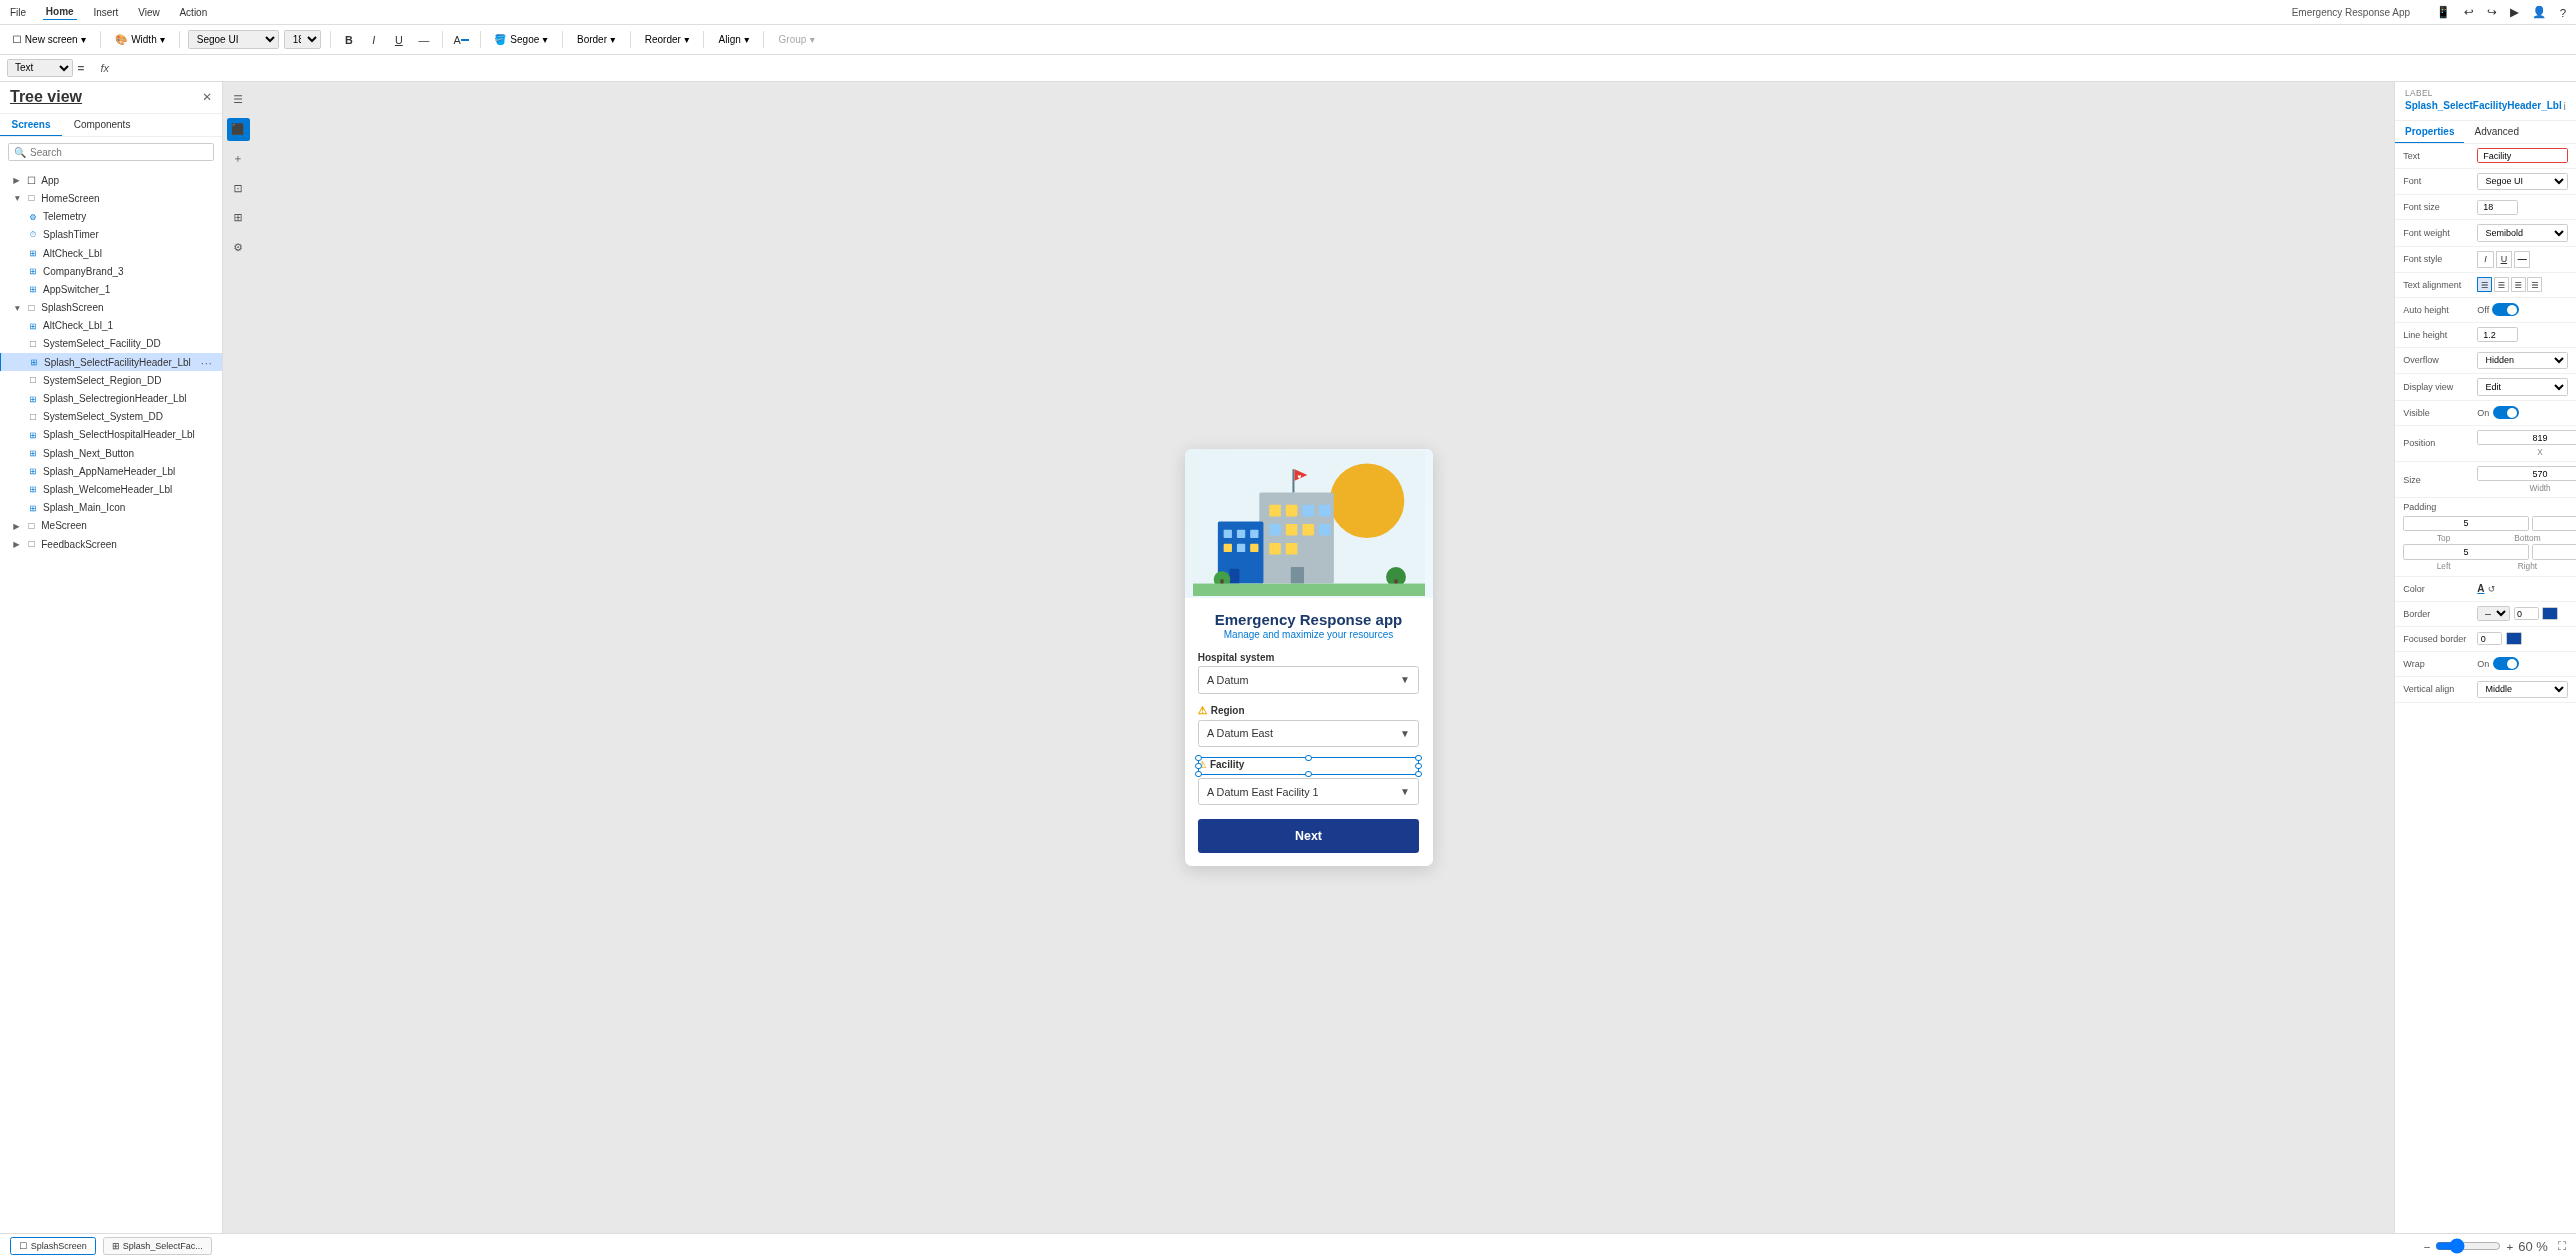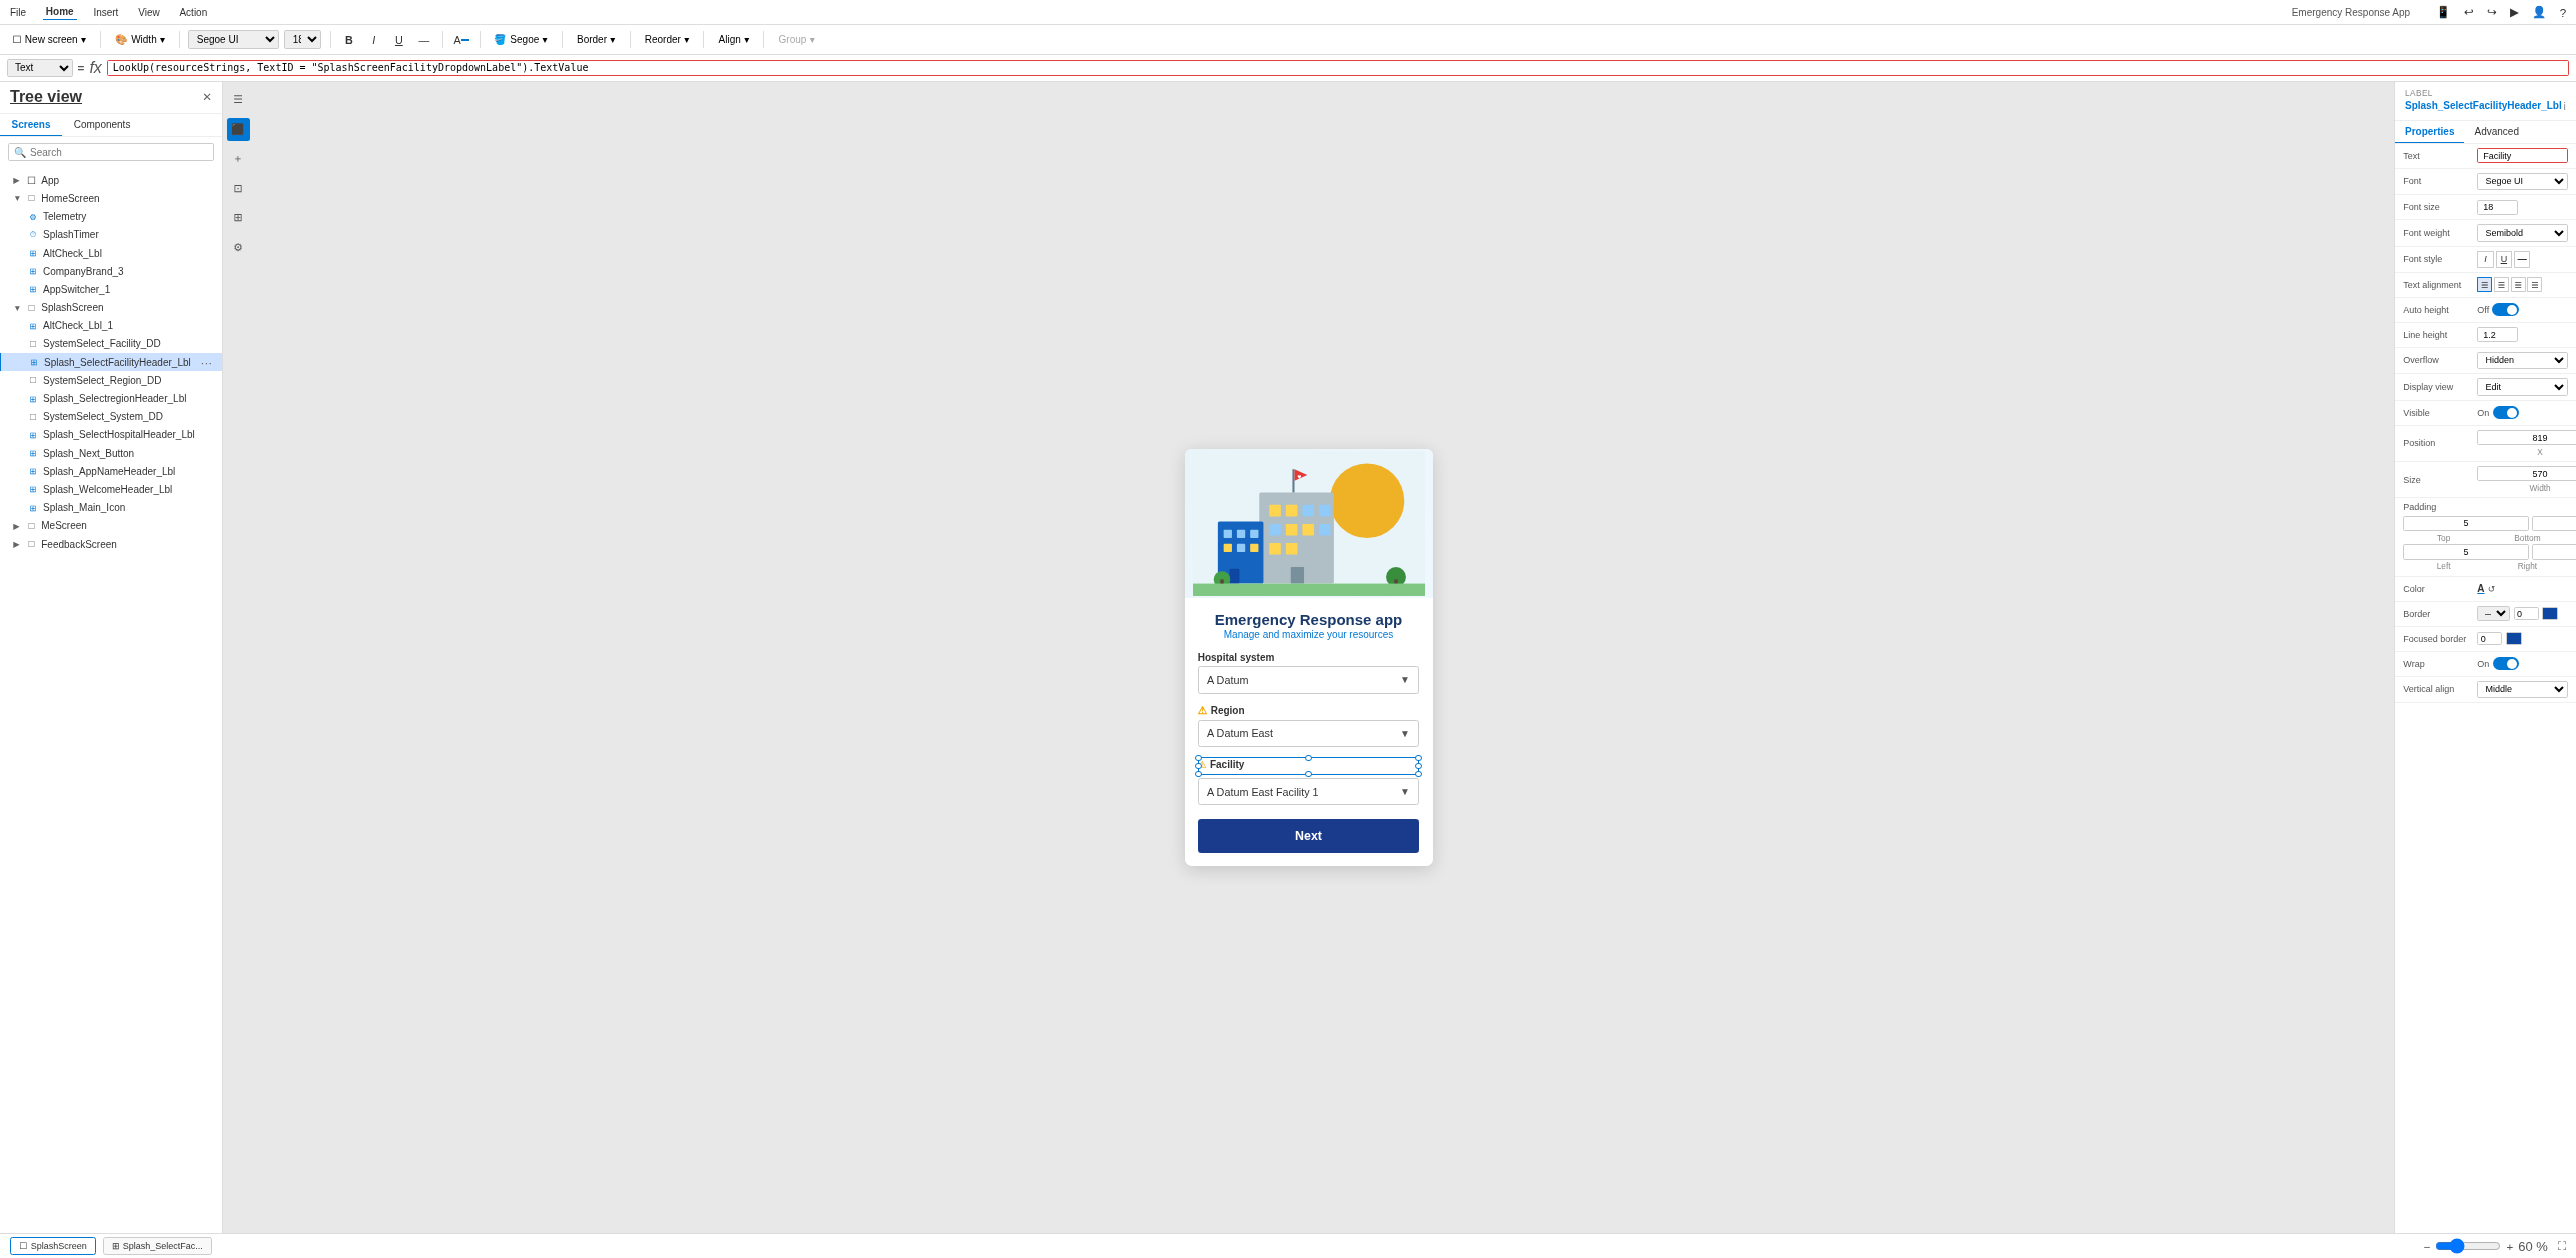--- a/index.html
+++ b/index.html
@@ -42,21 +42,21 @@
     
     .formula-bar {
       display: flex; align-items: center; height: 26.5px; background: #fff;
       border-bottom: 0.8px solid #ddd; padding: 0 6.6px; gap: 5px;
     }
     .formula-bar .prop-select {
       border: 0.8px solid #ccc; padding: 1.7px 3.3px; font-size: 10px;
       border-radius: 1.7px; width: 66px;
     }
     .formula-bar .equals { font-weight: bold; font-size: 11.6px; color: #555; }
-    .formula-bar .fx { color: #555; font-style: italic; font-size: 16px; cursor: pointer; }
+    .formula-bar .fx { color: #555; font-style: italic; font-size: 11px; cursor: pointer; margin-left: 11px; }
     .formula-input {
       flex: 1; border: 0.8px solid #e53e3e; padding: 1.7px 5px; font-size: 10px;
       font-family: 'Consolas', monospace; border-radius: 1.7px; outline: none;
       background: #fff;
     }
 
     
     .main-layout {
       display: flex; height: calc(100vh - 25px - 30px - 26.5px - 25px);
     }
@@ -298,21 +298,20 @@
     <span>▾</span>
   </button>
 </div>
 
 <div class="formula-bar">
   <select class="prop-select">
     <option>Text</option>
   </select>
   <span class="equals">=</span>
   <span class="fx">fx</span>
-  <input class="formula-input" value="LookUp(resourceStrings, TextID = &quot;SplashScreenFacilityDropdownLabel&quot;).TextValue" readonly="" style="">
 </div>
 
 <div class="main-layout">
 
   <div class="left-sidebar">
     <div class="sidebar-header">
       <span class="sidebar-title">Tree view</span>
       <span class="sidebar-close">✕</span>
     </div>
     <div class="sidebar-tabs">

